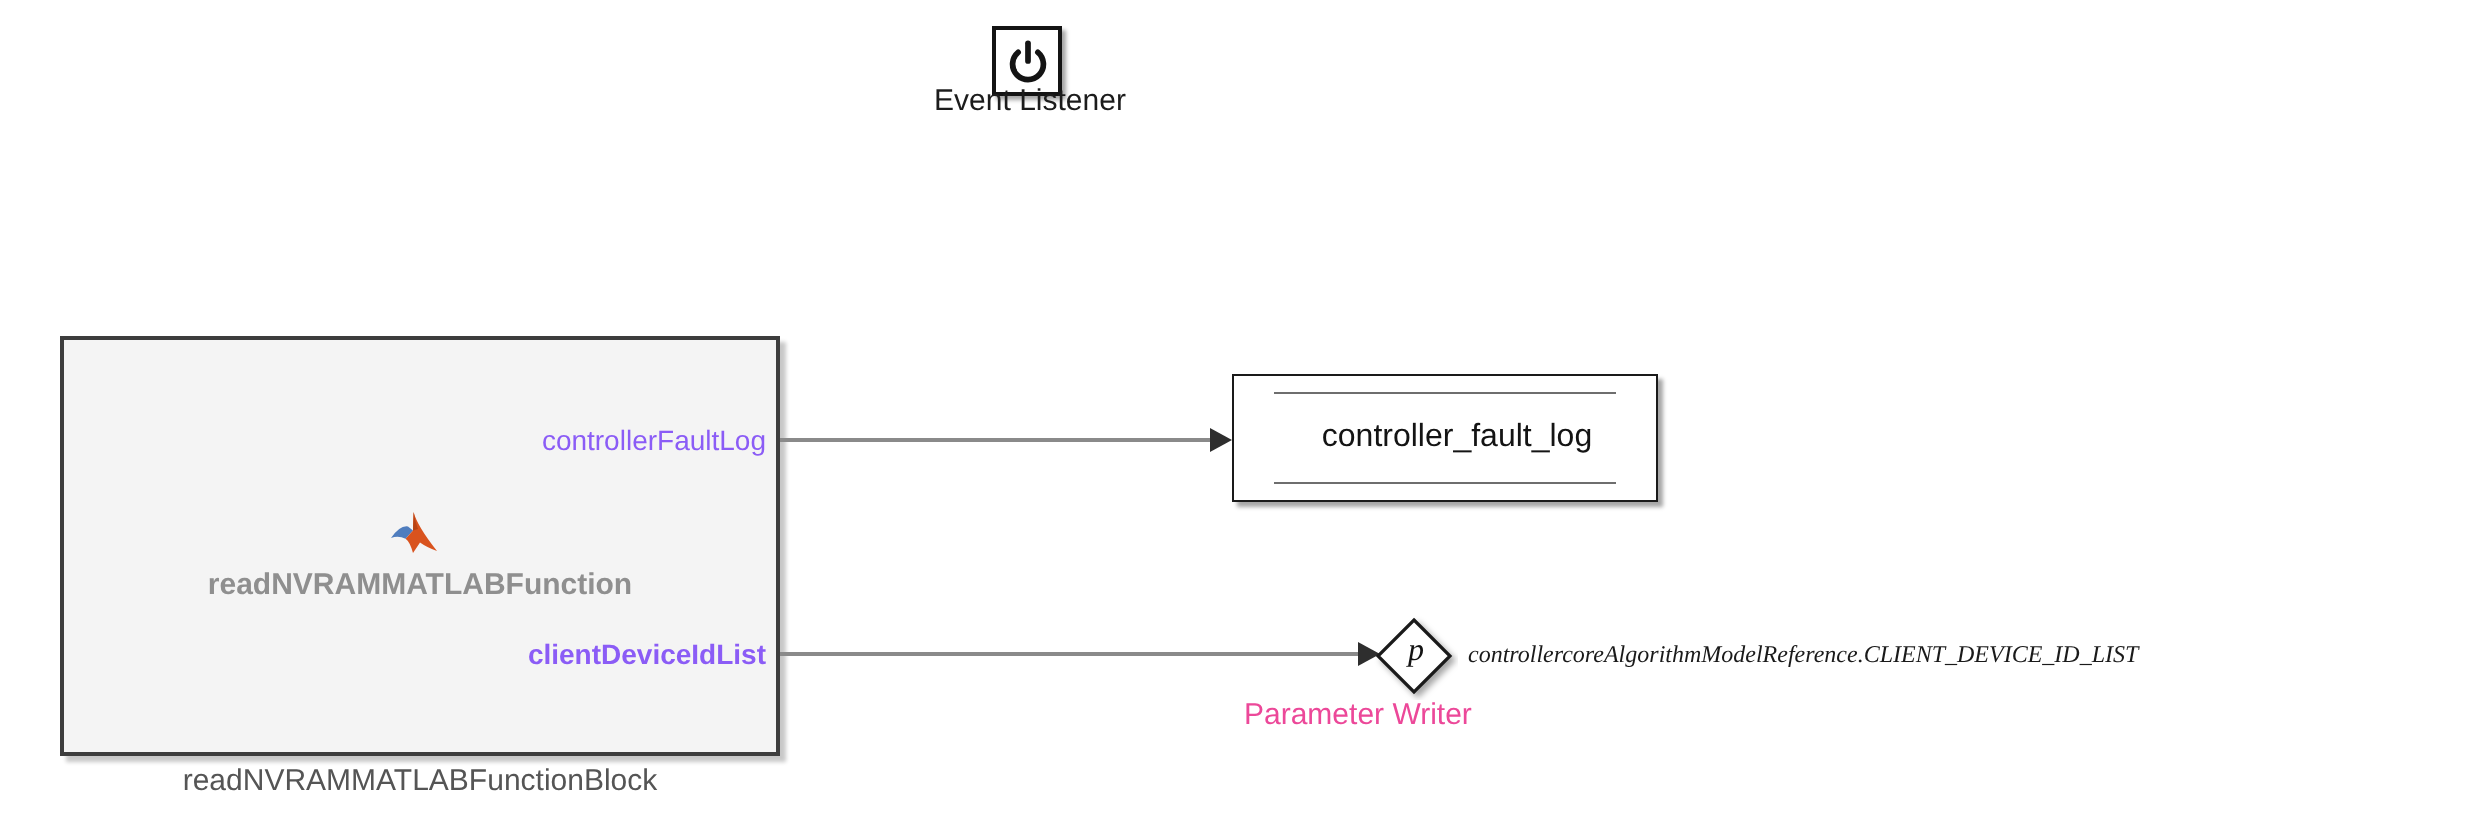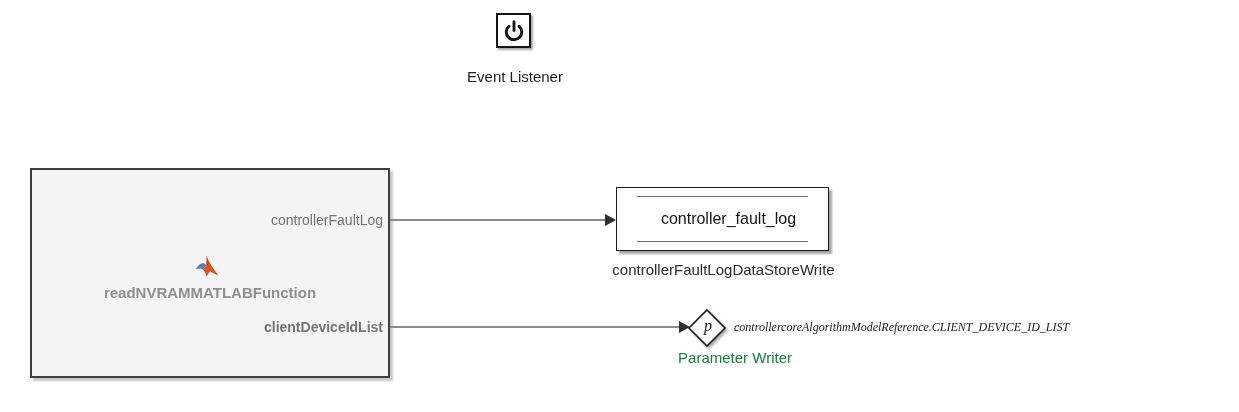--- a/index.html
+++ b/index.html
@@ -20,36 +20,36 @@
   
   .event-listener-box {
     left: 496px; top: 13px;
     width: 31px; height: 31px;
     background: #ffffff;
     border: 2px solid #141414;
     box-shadow: 2px 2px 2px rgba(0,0,0,0.35);
     display: flex; align-items: center; justify-content: center;
   }
   .event-listener-label {
-    left: 430px; top: 68px; width: 170px;
+    left: 430px; top: 42px; width: 170px;
     text-align: center;
     font-size: 15px; color: #1c1c1c;
   }
 
   
   .mlfb {
     left: 30px; top: 168px;
     width: 356px; height: 206px;
     background: #f4f4f4;
     border: 2px solid #3d3d3d;
     box-shadow: 3px 3px 2px rgba(0,0,0,0.22);
   }
   .mlfb .port-label {
     position: absolute; right: 5px;
-    font-size: 14px; color: #737373; line-height: 18px;
+    font-size: 14px; color: #8b5cf6; line-height: 18px;
     white-space: nowrap;
   }
   .mlfb .port-label.port-0 { top: 41px; }
   .mlfb .port-label.port-1 { top: 148px; font-weight: bold; }
   .mlfb .matlab-icon { position: absolute; left: 163px; top: 85px; }
   .mlfb .fn-label {
     position: absolute; left: 0; top: 114px; width: 100%;
     text-align: center; font-size: 15px; color: #8f8f8f;
     white-space: nowrap;
     font-weight: bold;
@@ -106,21 +106,21 @@
     font-style: italic; font-size: 16px; color: #141414;
   }
   .pw-param {
     left: 734px; top: 317px; height: 21px; line-height: 21px;
     font-family: "Liberation Serif", serif;
     font-style: italic; font-size: 12px; color: #1a1a1a;
     white-space: nowrap;
   }
   .pw-name {
     left: 622px; top: 349px; width: 170px;
-    text-align: right; font-size: 15px; color: #15803d;
+    text-align: left; font-size: 15px; color: #ec4899;
     white-space: nowrap;
   }
 </style>
 </head>
 <body>
 
 <div id="canvas">
 
   <div class="abs event-listener-box">
     <span style="display:flex;">
@@ -137,30 +137,30 @@
     <span class="port-label port-1">clientDeviceIdList</span>
     <span class="matlab-icon" style="display:block;">
       <svg width="25" height="24" viewBox="0 0 25 24">
         <path d="M0.5 14 Q5 7.5 9 8.2 L11.5 10.2 L7.8 14.4 Q4.2 12.6 0.5 14 Z" fill="#4f7dbe"></path>
         <path d="M11.8 1 Q13.6 8 23.5 20.5 Q18 18.4 15 16.2 L11.5 21.5 Q10 16 7.8 14.4 L11.5 10.2 Z" fill="#d9531e"></path>
         <path d="M11.8 1 Q12.6 6 14 9.5 L11.5 10.2 Z" fill="#b84314"></path>
       </svg>
     </span>
     <span class="fn-label">readNVRAMMATLABFunction</span>
   </div>
+  <div class="abs mlfb-name">readNVRAMMATLABFunctionBlock</div>
 
   <div class="abs signal-line line-1"></div>
   <div class="abs arrowhead arrow-1"></div>
 
   <div class="abs dsw">
     <span class="rule rule-top"></span>
     <span class="dsw-content">controller_fault_log</span>
     <span class="rule rule-bottom"></span>
   </div>
-  <div class="abs dsw-name">controllerFaultLogDataStoreWrite</div>
 
   <div class="abs signal-line line-2"></div>
   <div class="abs arrowhead arrow-2"></div>
 
   <div class="abs pw-diamond-wrap">
     <svg width="42" height="42" viewBox="0 0 42 42">
       <polygon points="20,2 38,20 20,38 2,20" fill="#ffffff" stroke="#1a1a1a" stroke-width="1.6" style="filter: drop-shadow(2px 2px 1.5px rgba(0,0,0,0.35));"></polygon>
     </svg>
   </div>
   <div class="abs pw-symbol">p</div>

